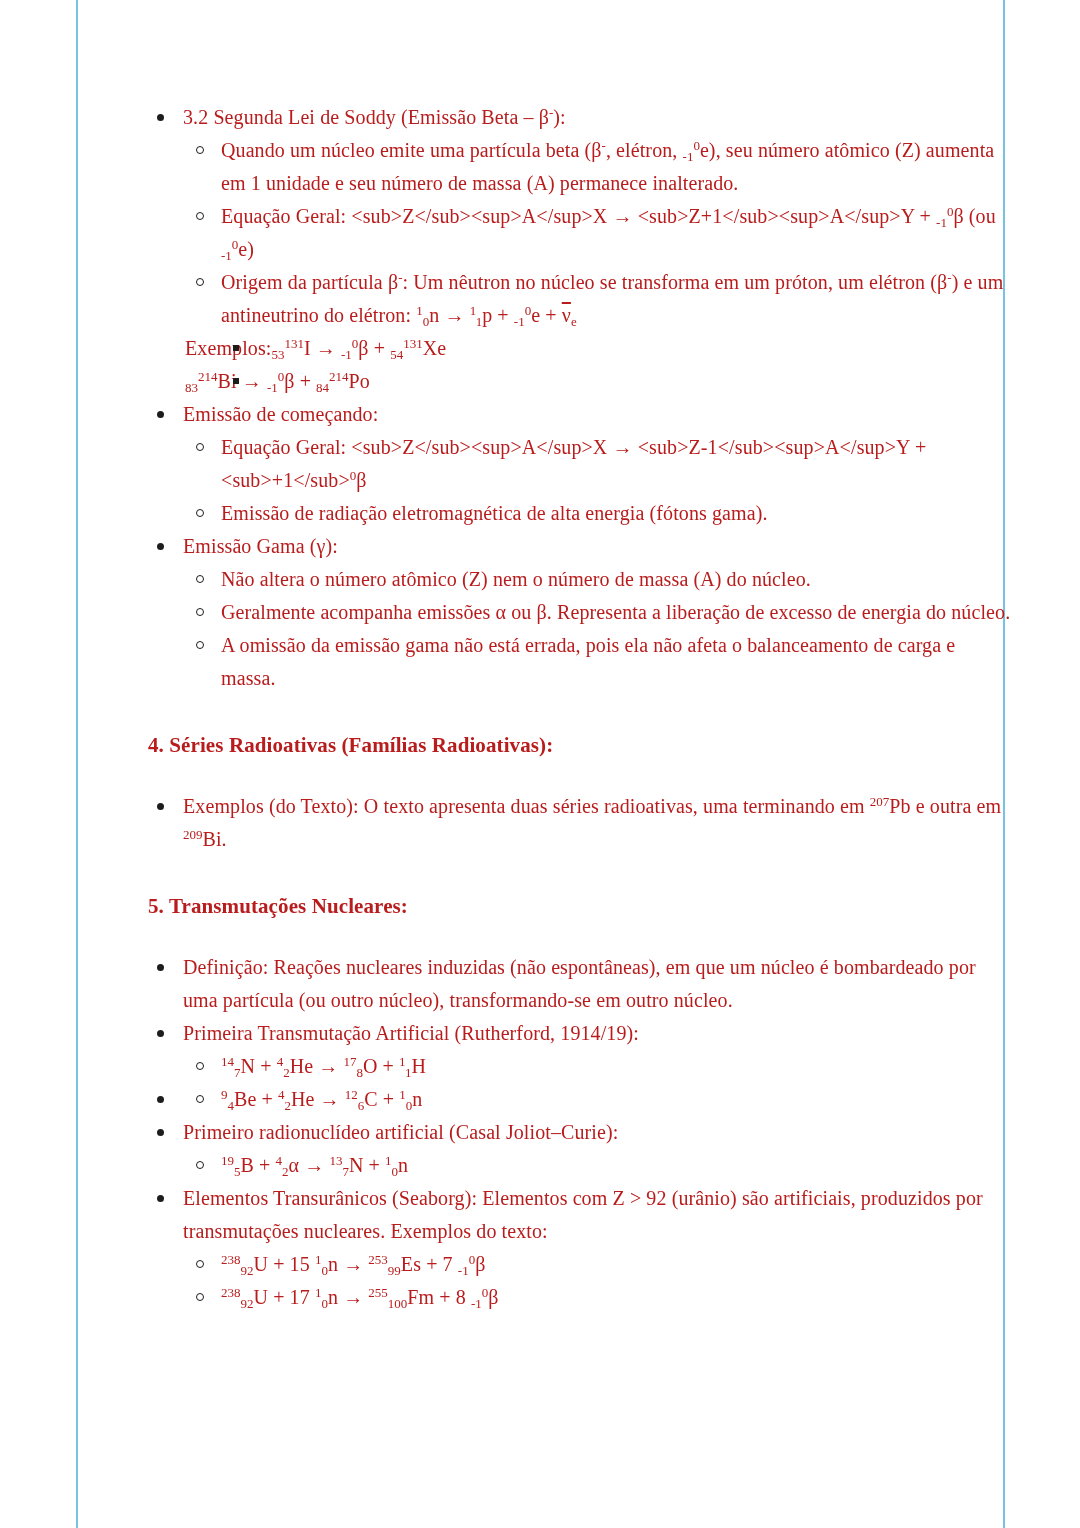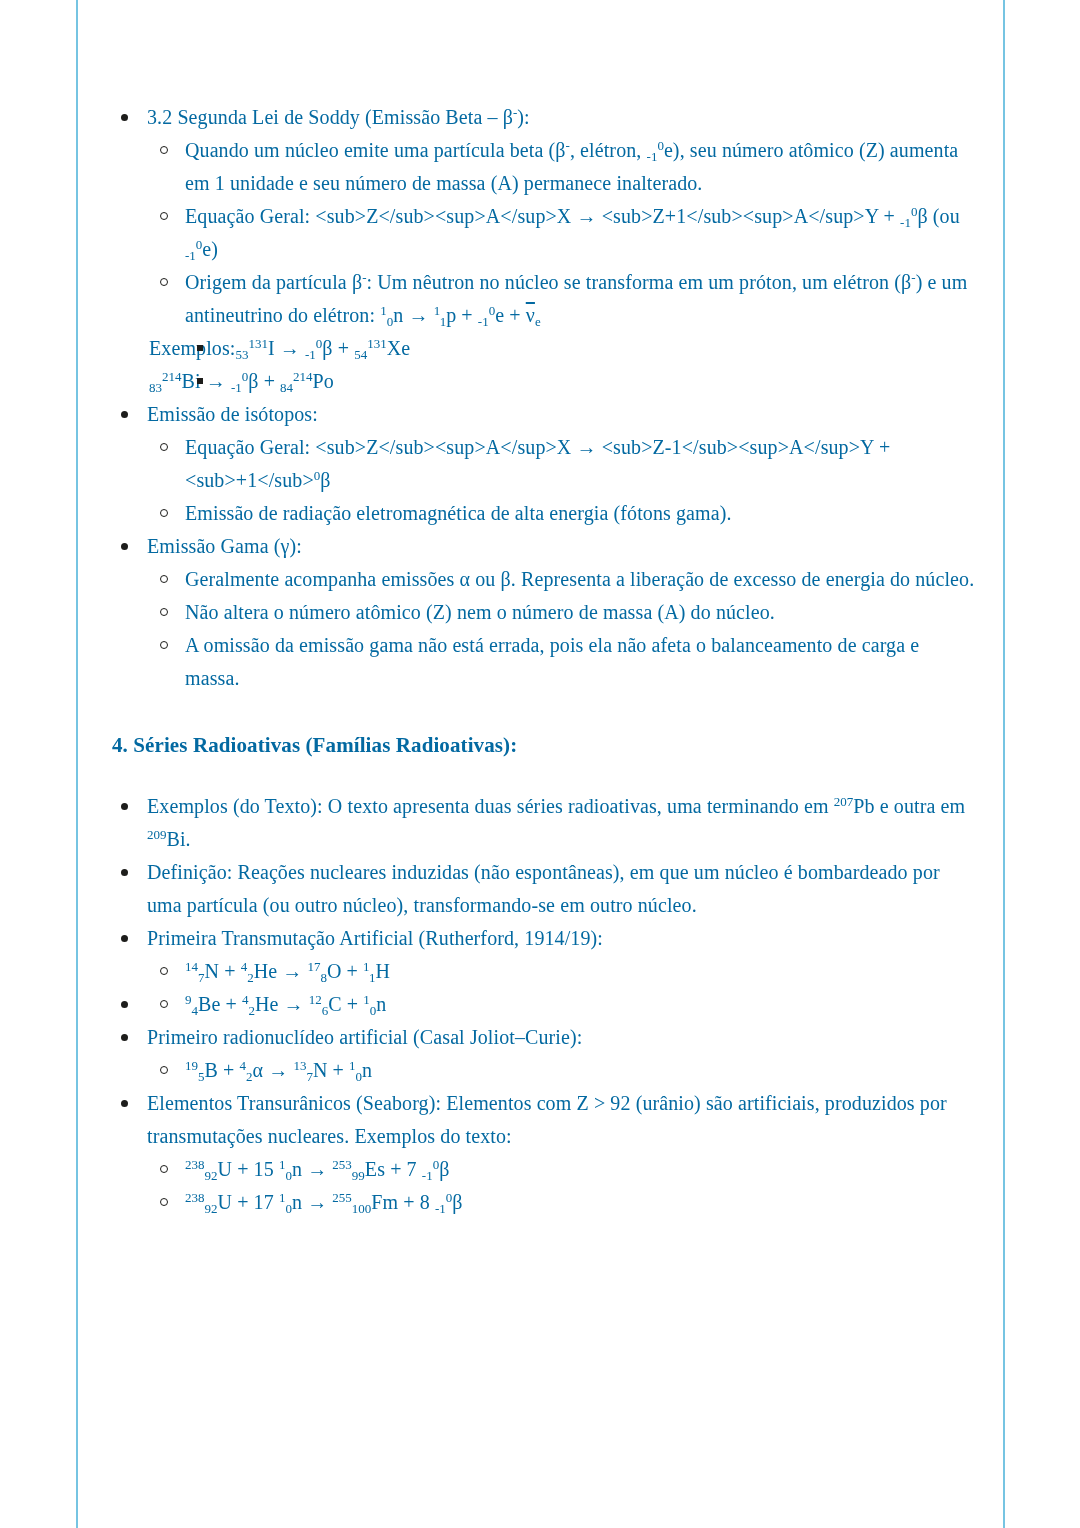--- a/index.html
+++ b/index.html
@@ -37,40 +37,41 @@
   .itext sup { top:-7px; }
   .itext sub { top:4px; }
   .ovl { text-decoration:overline; }
 </style>
 </head>
 <body>
 
 <div class="page">
   <div class="vline vline-left" style="background: rgb(118, 196, 226);"></div>
   <div class="vline vline-right" style="background: rgb(118, 196, 226);"></div>
-  <main class="content" style="color: #0369a1;">
+  <main class="content" style="color: #b91c1c; margin-left: 36px;">
       <div class="list">
         <div class="item l1"><span class="marker marker-disc"></span><span class="itext">3.2 Segunda Lei de Soddy (Emissão Beta – β<sup>-</sup>):</span></div>
         <div class="item l2"><span class="marker marker-circle"></span><span class="itext">Quando um núcleo emite uma partícula beta (β<sup>-</sup>, elétron, <sub>-1</sub><sup>0</sup>e), seu número atômico (Z) aumenta em 1 unidade e seu número de massa (A) permanece inalterado.</span></div>
         <div class="item l2"><span class="marker marker-circle"></span><span class="itext">Equação Geral: &lt;sub&gt;Z&lt;/sub&gt;&lt;sup&gt;A&lt;/sup&gt;X → &lt;sub&gt;Z+1&lt;/sub&gt;&lt;sup&gt;A&lt;/sup&gt;Y + <sub>-1</sub><sup>0</sup>β (ou <sub>-1</sub><sup>0</sup>e)</span></div>
         <div class="item l2"><span class="marker marker-circle"></span><span class="itext">Origem da partícula β<sup>-</sup>: Um nêutron no núcleo se transforma em um próton, um elétron (β<sup>-</sup>) e um antineutrino do elétron: <sup>1</sup><sub>0</sub>n → <sup>1</sup><sub>1</sub>p + <sub>-1</sub><sup>0</sup>e + <span class="ovl">ν</span><sub>e</sub></span></div>
         <div class="item l3"><span class="marker marker-square"></span><span class="itext">Exemplos:<sub>53</sub><sup>131</sup>I → <sub>-1</sub><sup>0</sup>β + <sub>54</sub><sup>131</sup>Xe</span></div>
         <div class="item l3"><span class="marker marker-square"></span><span class="itext"><sub>83</sub><sup>214</sup>Bi → <sub>-1</sub><sup>0</sup>β + <sub>84</sub><sup>214</sup>Po</span></div>
-        <div class="item l1"><span class="marker marker-disc"></span><span class="itext">Emissão de isótopos:</span></div>
+        <div class="item l1"><span class="marker marker-disc"></span><span class="itext">Emissão de começando:</span></div>
         <div class="item l2"><span class="marker marker-circle"></span><span class="itext">Equação Geral: &lt;sub&gt;Z&lt;/sub&gt;&lt;sup&gt;A&lt;/sup&gt;X → &lt;sub&gt;Z-1&lt;/sub&gt;&lt;sup&gt;A&lt;/sup&gt;Y + &lt;sub&gt;+1&lt;/sub&gt;<sup>0</sup>β</span></div>
         <div class="item l2"><span class="marker marker-circle"></span><span class="itext">Emissão de radiação eletromagnética de alta energia (fótons gama).</span></div>
         <div class="item l1"><span class="marker marker-disc"></span><span class="itext">Emissão Gama (γ):</span></div>
+        <div class="item l2"><span class="marker marker-circle"></span><span class="itext">Não altera o número atômico (Z) nem o número de massa (A) do núcleo.</span></div>
         <div class="item l2"><span class="marker marker-circle"></span><span class="itext">Geralmente acompanha emissões α ou β. Representa a liberação de excesso de energia do núcleo.</span></div>
-        <div class="item l2"><span class="marker marker-circle"></span><span class="itext">Não altera o número atômico (Z) nem o número de massa (A) do núcleo.</span></div>
         <div class="item l2"><span class="marker marker-circle"></span><span class="itext">A omissão da emissão gama não está errada, pois ela não afeta o balanceamento de carga e massa.</span></div>
       </div>
       <div class="heading">4. Séries Radioativas (Famílias Radioativas):</div>
       <div class="list">
         <div class="item l1"><span class="marker marker-disc"></span><span class="itext">Exemplos (do Texto): O texto apresenta duas séries radioativas, uma terminando em <sup>207</sup>Pb e outra em <sup>209</sup>Bi.</span></div>
       </div>
+      <div class="heading">5. Transmutações Nucleares:</div>
       <div class="list">
         <div class="item l1"><span class="marker marker-disc"></span><span class="itext">Definição: Reações nucleares induzidas (não espontâneas), em que um núcleo é bombardeado por uma partícula (ou outro núcleo), transformando-se em outro núcleo.</span></div>
         <div class="item l1"><span class="marker marker-disc"></span><span class="itext">Primeira Transmutação Artificial (Rutherford, 1914/19):</span></div>
         <div class="item l2"><span class="marker marker-circle"></span><span class="itext"><sup>14</sup><sub>7</sub>N + <sup>4</sup><sub>2</sub>He → <sup>17</sup><sub>8</sub>O + <sup>1</sup><sub>1</sub>H</span></div>
         <div class="item l1"><span class="marker marker-disc"></span></div>
         <div class="item l2"><span class="marker marker-circle"></span><span class="itext"><sup>9</sup><sub>4</sub>Be + <sup>4</sup><sub>2</sub>He → <sup>12</sup><sub>6</sub>C + <sup>1</sup><sub>0</sub>n</span></div>
         <div class="item l1"><span class="marker marker-disc"></span><span class="itext">Primeiro radionuclídeo artificial (Casal Joliot–Curie):</span></div>
         <div class="item l2"><span class="marker marker-circle"></span><span class="itext"><sup>19</sup><sub>5</sub>B + <sup>4</sup><sub>2</sub>α → <sup>13</sup><sub>7</sub>N + <sup>1</sup><sub>0</sub>n</span></div>
         <div class="item l1"><span class="marker marker-disc"></span><span class="itext">Elementos Transurânicos (Seaborg): Elementos com Z &gt; 92 (urânio) são artificiais, produzidos por transmutações nucleares. Exemplos do texto:</span></div>
         <div class="item l2"><span class="marker marker-circle"></span><span class="itext"><sup>238</sup><sub>92</sub>U + 15 <sup>1</sup><sub>0</sub>n → <sup>253</sup><sub>99</sub>Es + 7 <sub>-1</sub><sup>0</sup>β</span></div>

